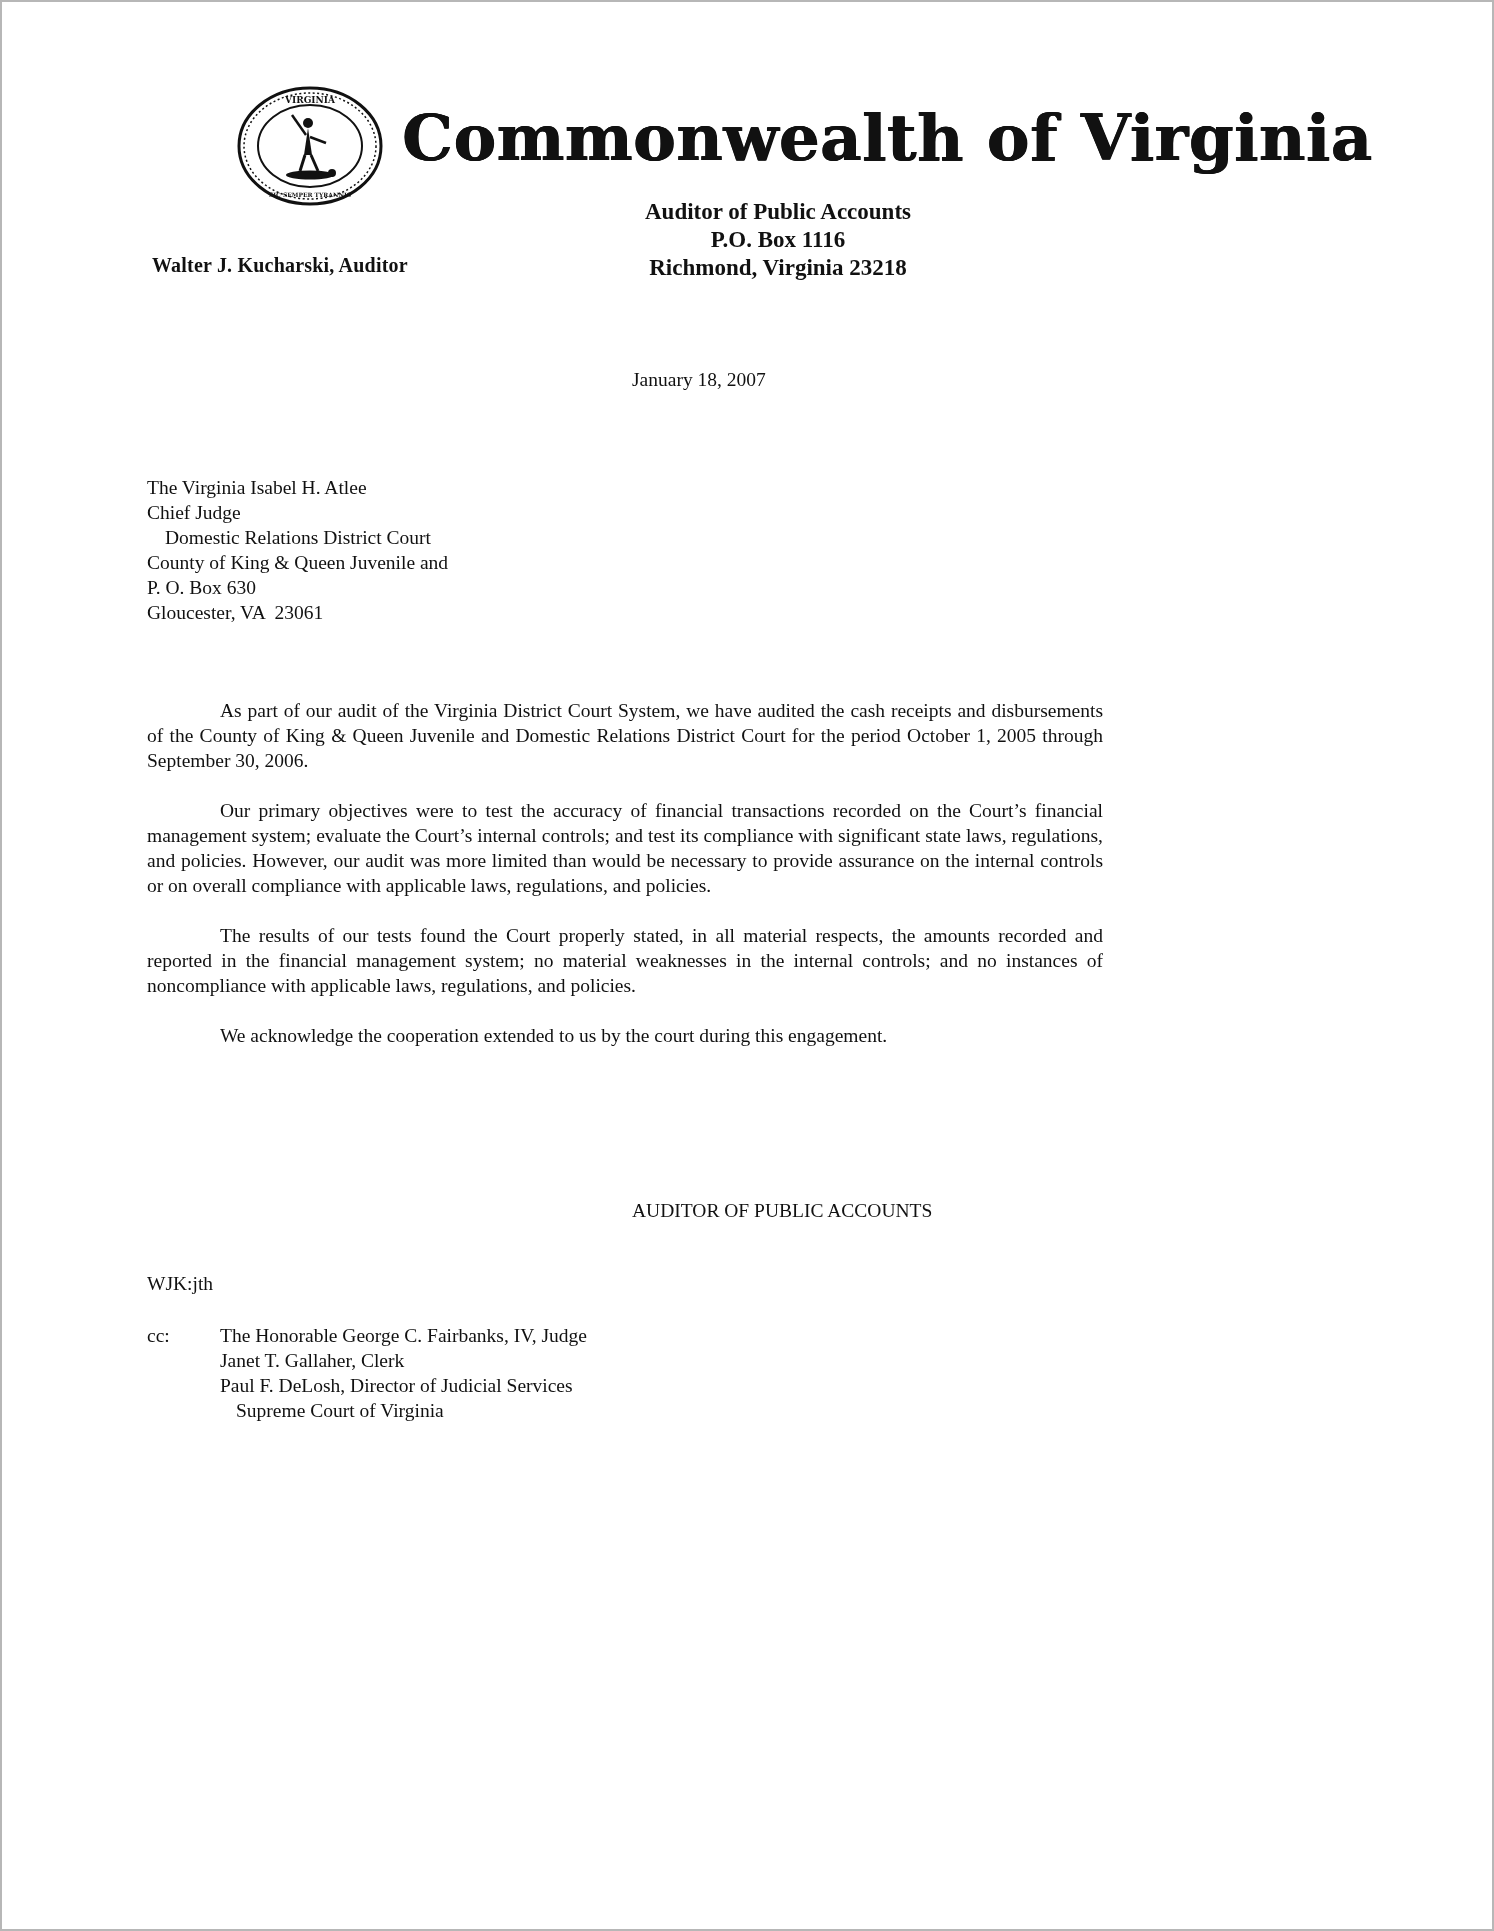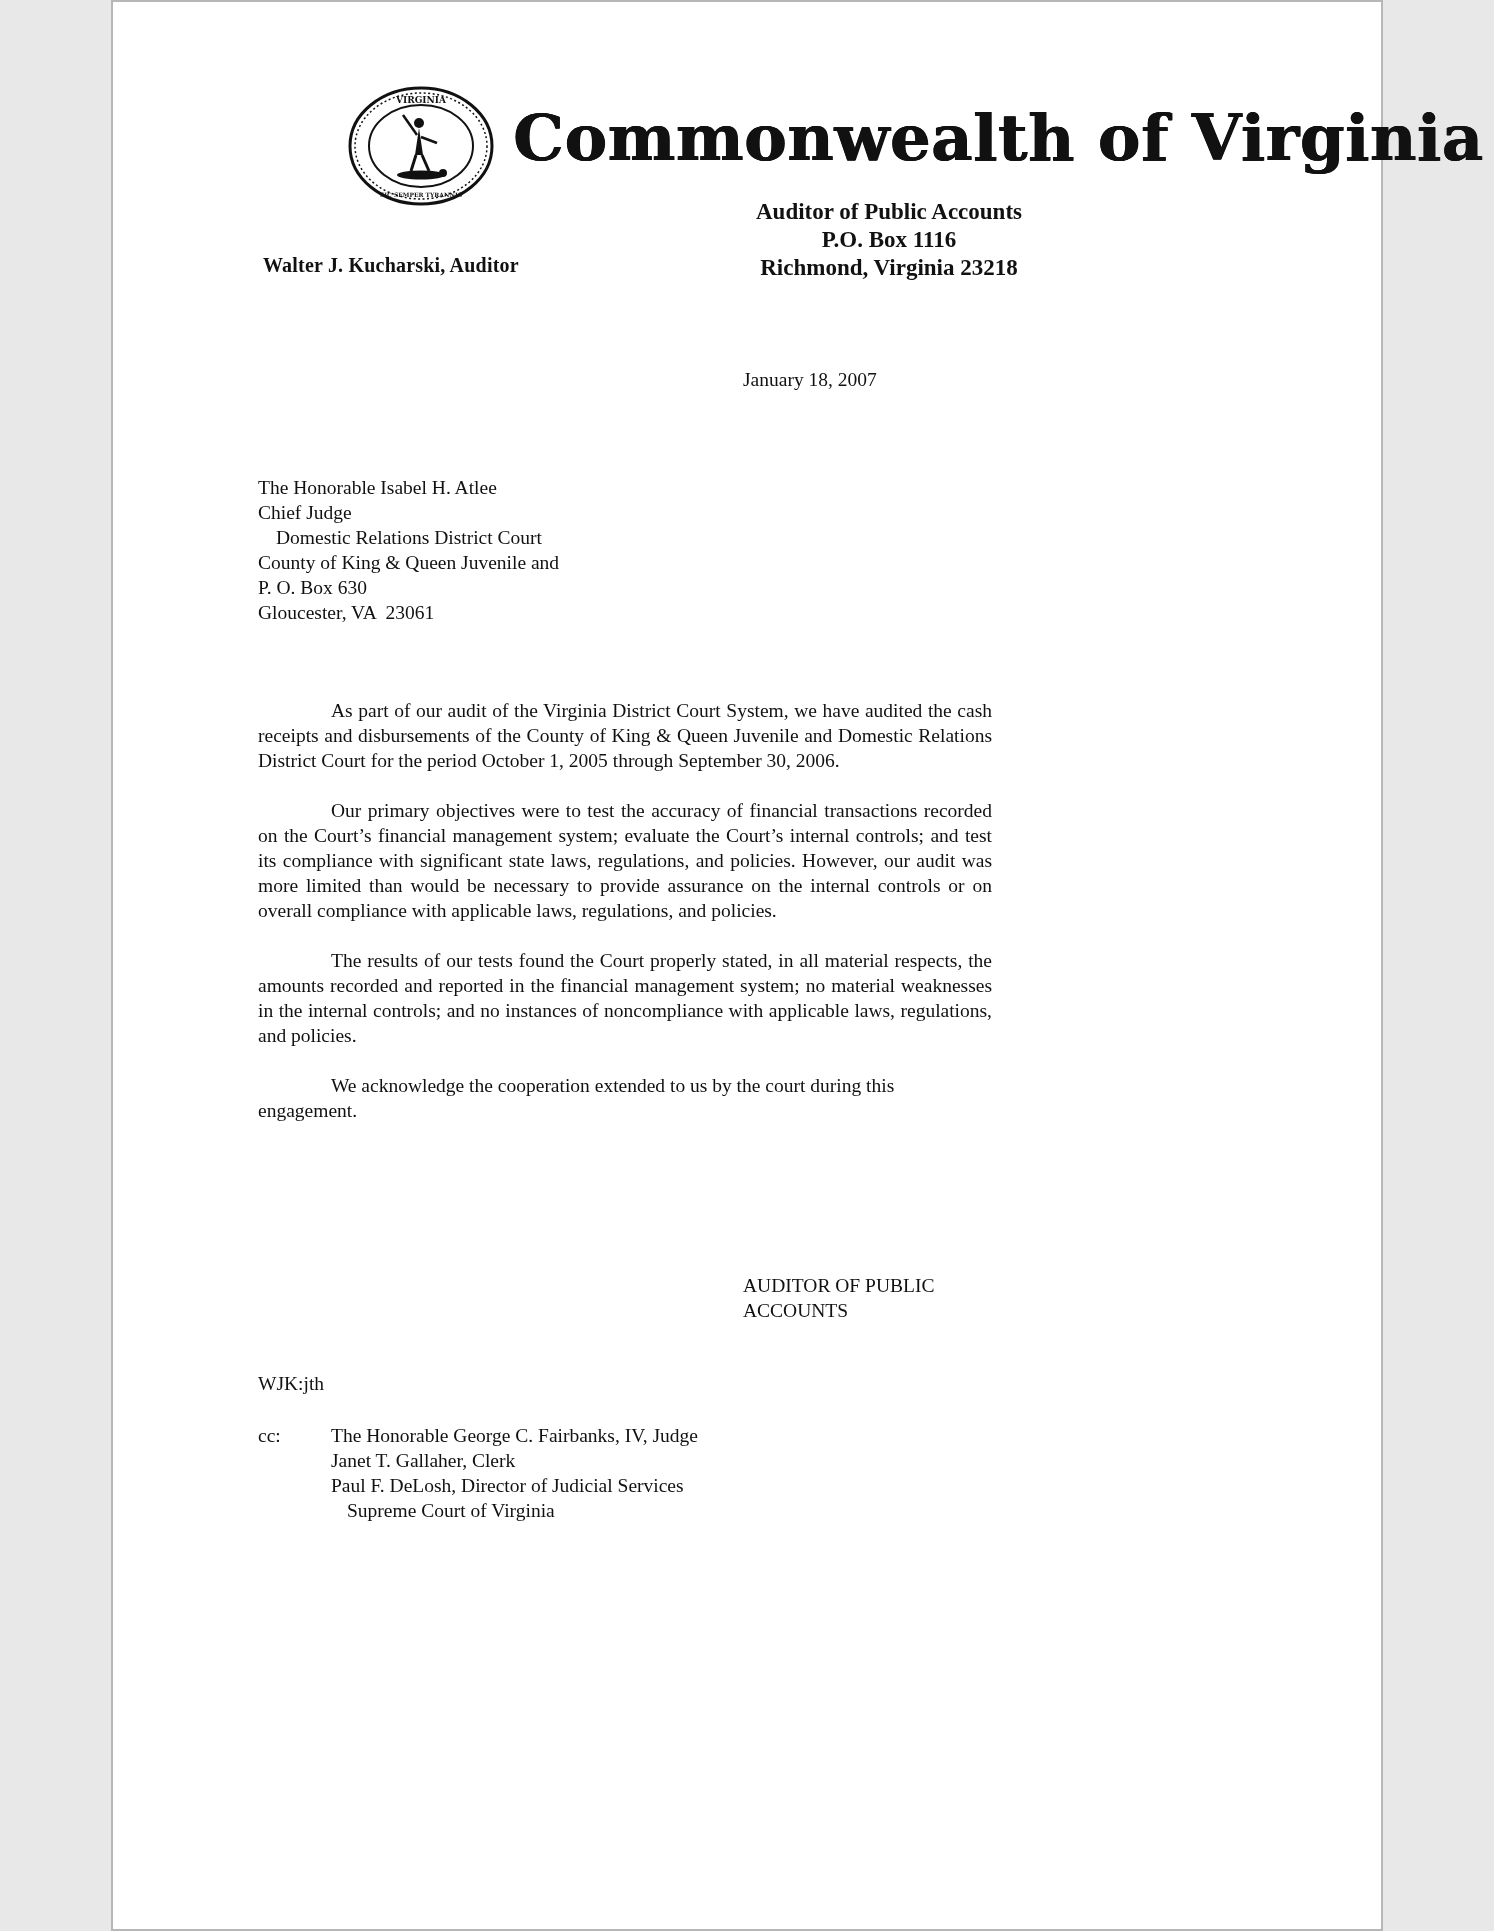--- a/index.html
+++ b/index.html
@@ -3,21 +3,21 @@
 <meta charset="utf-8">
 <style>
   html, body {
     margin: 0;
     padding: 0;
     background: #e8e8e8;
     font-family: "Liberation Serif", serif;
   }
   .page {
     position: relative;
-    width: 1272px;
+    width: 1494px;
     height: 1931px;
     margin: 0 auto;
     background: #ffffff;
     border: 2px solid #b7b7b7;
     box-sizing: border-box;
     color: #111111;
   }
   
   .letterhead {
     position: relative;
@@ -148,21 +148,21 @@
     </div>
 
     <div class="auditor-name">Walter J. Kucharski, Auditor</div>
   </div>
 
   <div class="content">
 
     <div class="date-line">January 18, 2007</div>
 
     <div class="recipient-block">
-      <div class="addr-line">The Honorable Isabel H. Atlee</div>
+      <div class="addr-line">The Virginia Isabel H. Atlee</div>
       <div class="addr-line">Chief Judge</div>
       <div class="addr-line indent-1">Domestic Relations District Court</div>
       <div class="addr-line">County of King &amp; Queen Juvenile and</div>
       <div class="addr-line">P. O. Box 630</div>
       <div class="addr-line">Gloucester, VA  23061</div>
     </div>
 
     <p class="para first">As part of our audit of the Virginia District Court System, we have audited the cash receipts and disbursements of the County of King &amp; Queen Juvenile and Domestic Relations District Court for the period October 1, 2005 through September 30, 2006.</p>
     <p class="para">Our primary objectives were to test the accuracy of financial transactions recorded on the Court’s financial management system; evaluate the Court’s internal controls; and test its compliance with significant state laws, regulations, and policies.  However, our audit was more limited than would be necessary to provide assurance on the internal controls or on overall compliance with applicable laws, regulations, and policies.</p>
     <p class="para">The results of our tests found the Court properly stated, in all material respects, the amounts recorded and reported in the financial management system; no material weaknesses in the internal controls; and no instances of noncompliance with applicable laws, regulations, and policies.</p>

